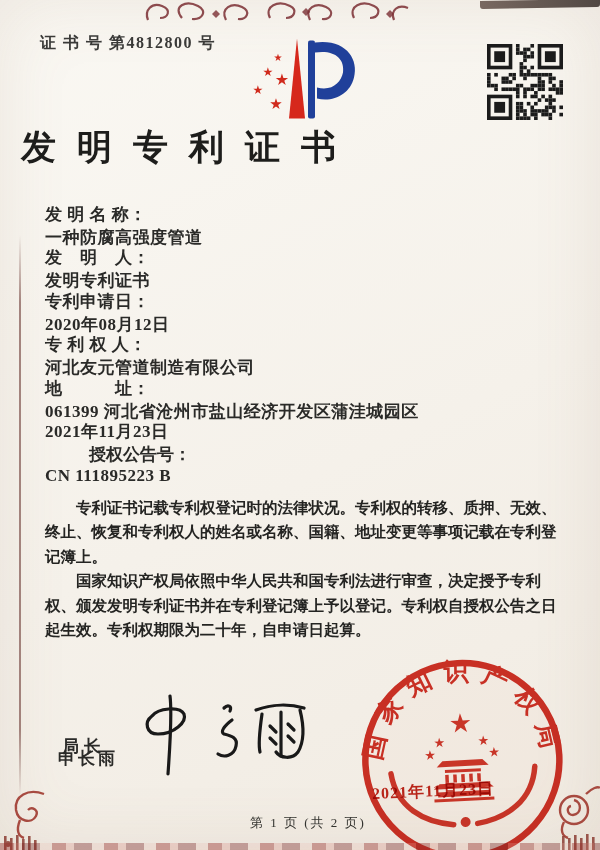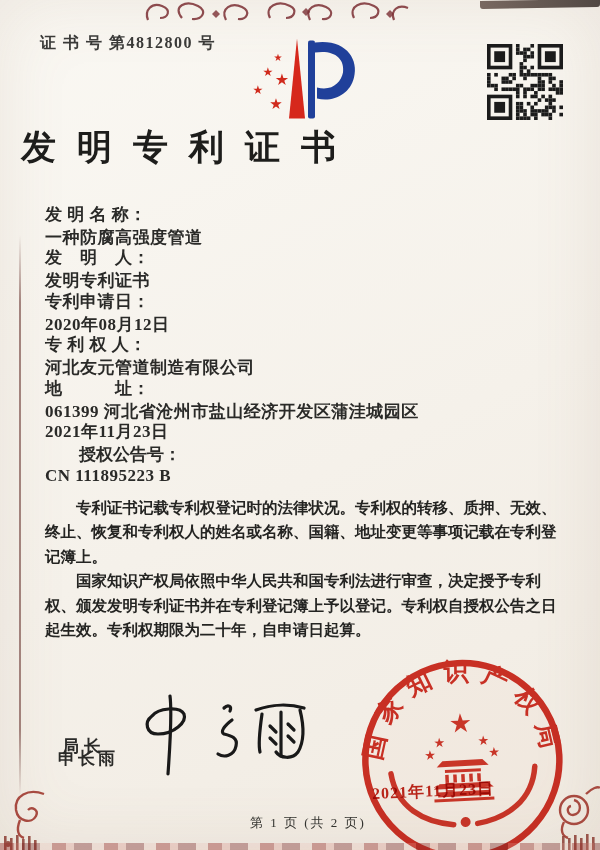--- a/index.html
+++ b/index.html
@@ -12,21 +12,21 @@
   }
   .cert-no{position:absolute;left:40px;top:33px;font-size:16px;letter-spacing:1.5px;color:#3a3a38;font-weight:600;}
   .logo{position:absolute;left:235px;top:30px;width:170px;height:96px;}
   .qr{position:absolute;left:487px;top:44px;width:76px;height:76px;}
   .doc-title{position:absolute;left:0;top:124px;width:100%;
     font-size:35px;font-weight:bold;letter-spacing:21px;text-indent:21px;color:#1d1d1b;}
   .fields{position:absolute;left:45px;top:203px;width:525px;}
   .frow{height:43.4px;font-size:17px;display:flex;align-items:flex-start;flex-direction:column;}
   .flabel{display:inline-block;width:112px;white-space:pre;font-weight:700;letter-spacing:.5px;flex:none;}
   .fvalue{font-weight:600;letter-spacing:.5px;}
-  .flabel2{display:inline-block;margin-left:34px;font-weight:700;flex:none;}
+  .flabel2{display:inline-block;margin-left:44px;font-weight:700;flex:none;}
   .paras{position:absolute;left:45px;top:496px;width:517px;font-size:15.5px;line-height:1.58;color:#242422;}
   .paras p{margin:0;text-indent:2em;font-weight:600;}
   .officer-title{position:absolute;left:62px;top:711px;font-size:17px;letter-spacing:5px;font-weight:700;margin-top:24px;}
   .officer-name{position:absolute;left:58px;top:747px;font-size:17px;letter-spacing:3px;font-weight:700;}
   .signature{position:absolute;left:128px;top:686px;width:200px;height:100px;}
   .seal{position:absolute;left:352px;top:648px;width:224px;height:210px;transform:rotate(-3deg);mix-blend-mode:multiply;opacity:.93;}
   .seal-date{position:absolute;left:372px;top:780px;width:180px;font-size:16px;font-weight:bold;
     color:#c4281c;letter-spacing:1px;transform:rotate(-2.5deg);mix-blend-mode:multiply;}
   .page-footer{position:absolute;left:0;top:814px;width:100%;text-align:center;font-size:13px;letter-spacing:2px;color:#33332f;margin-left:8px;}
   .top-ornament{position:absolute;left:142px;top:0;width:268px;height:22px;}

